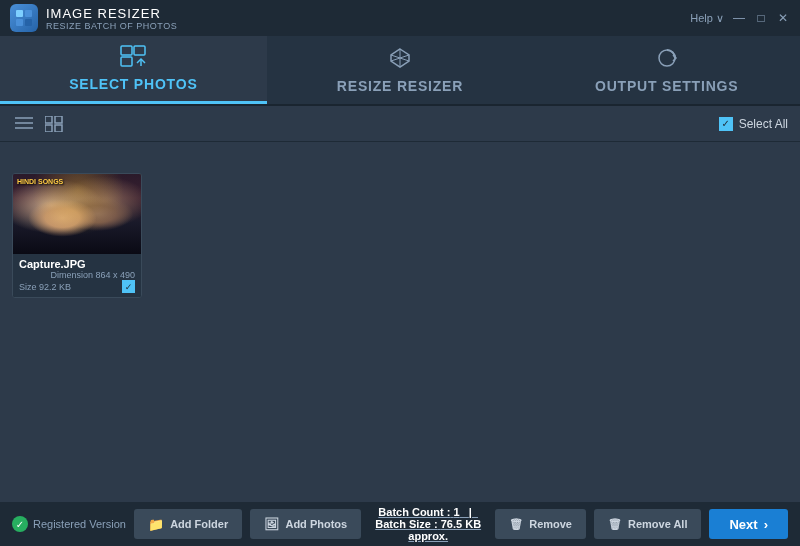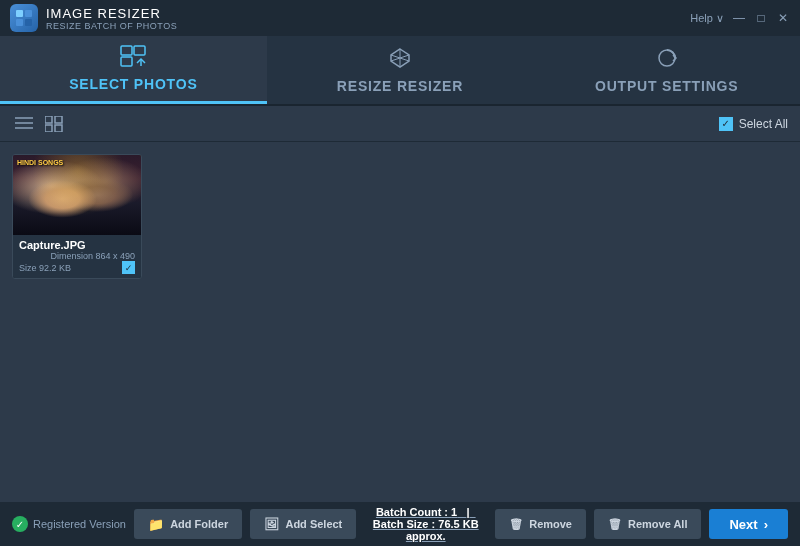--- a/index.html
+++ b/index.html
@@ -162,20 +162,21 @@
     }
 
     
     .photo-item {
       width: 130px;
       background: #1e2a36;
       border: 1px solid #3a4a5a;
       border-radius: 3px;
       overflow: hidden;
       cursor: pointer;
+      margin-top: 19px;
     }
     .photo-thumb {
       width: 130px;
       height: 80px;
       background: linear-gradient(135deg, #3a2a4a 0%, #2a3a5a 30%, #4a3a2a 60%, #5a4a3a 100%);
       position: relative;
       overflow: hidden;
       display: flex;
       align-items: center;
       justify-content: center;
@@ -439,21 +440,21 @@
     <div class="reg-icon">✓</div>
     <span>Registered Version</span>
   </div>
 
   <button class="btn btn-secondary">
     <span style="color:#f0c040;font-size:13px;">📁</span>
     <span>Add Folder</span>
   </button>
   <button class="btn btn-secondary">
     <span style="font-size:12px;">🖼</span>
-    <span>Add Select</span>
+    <span>Add Photos</span>
   </button>
 
   <div class="status-info">
     <span>Batch Count :</span>
     <span>1</span>
     &nbsp;
     <span>|</span>
     &nbsp;
     <span>Batch Size :</span>
     <span>76.5 KB approx.</span>

